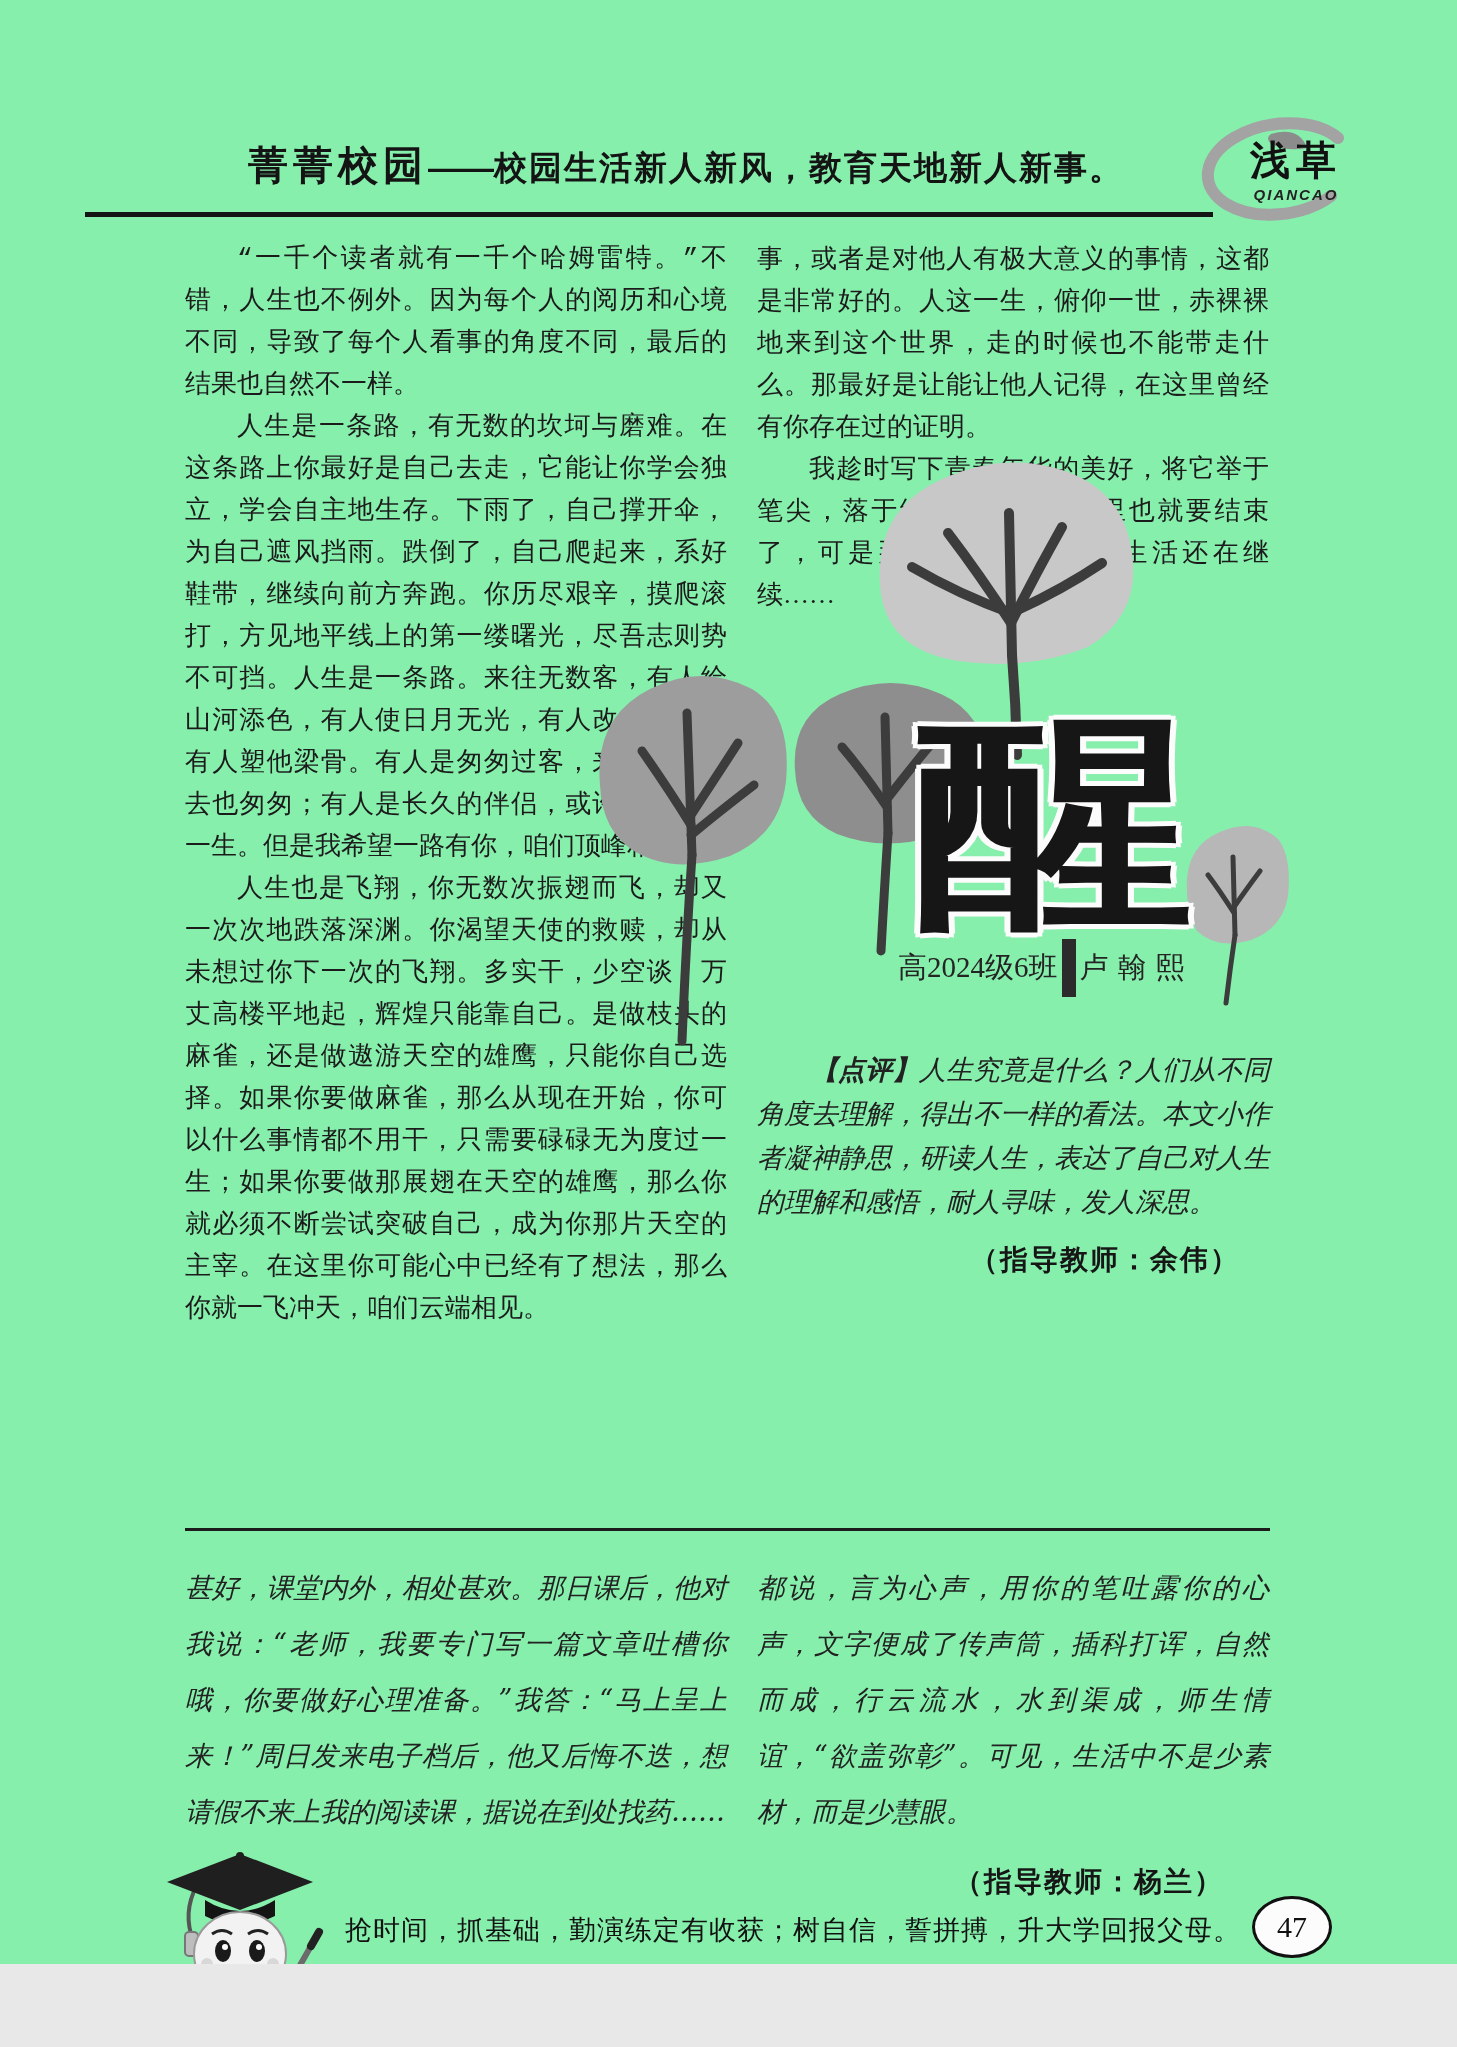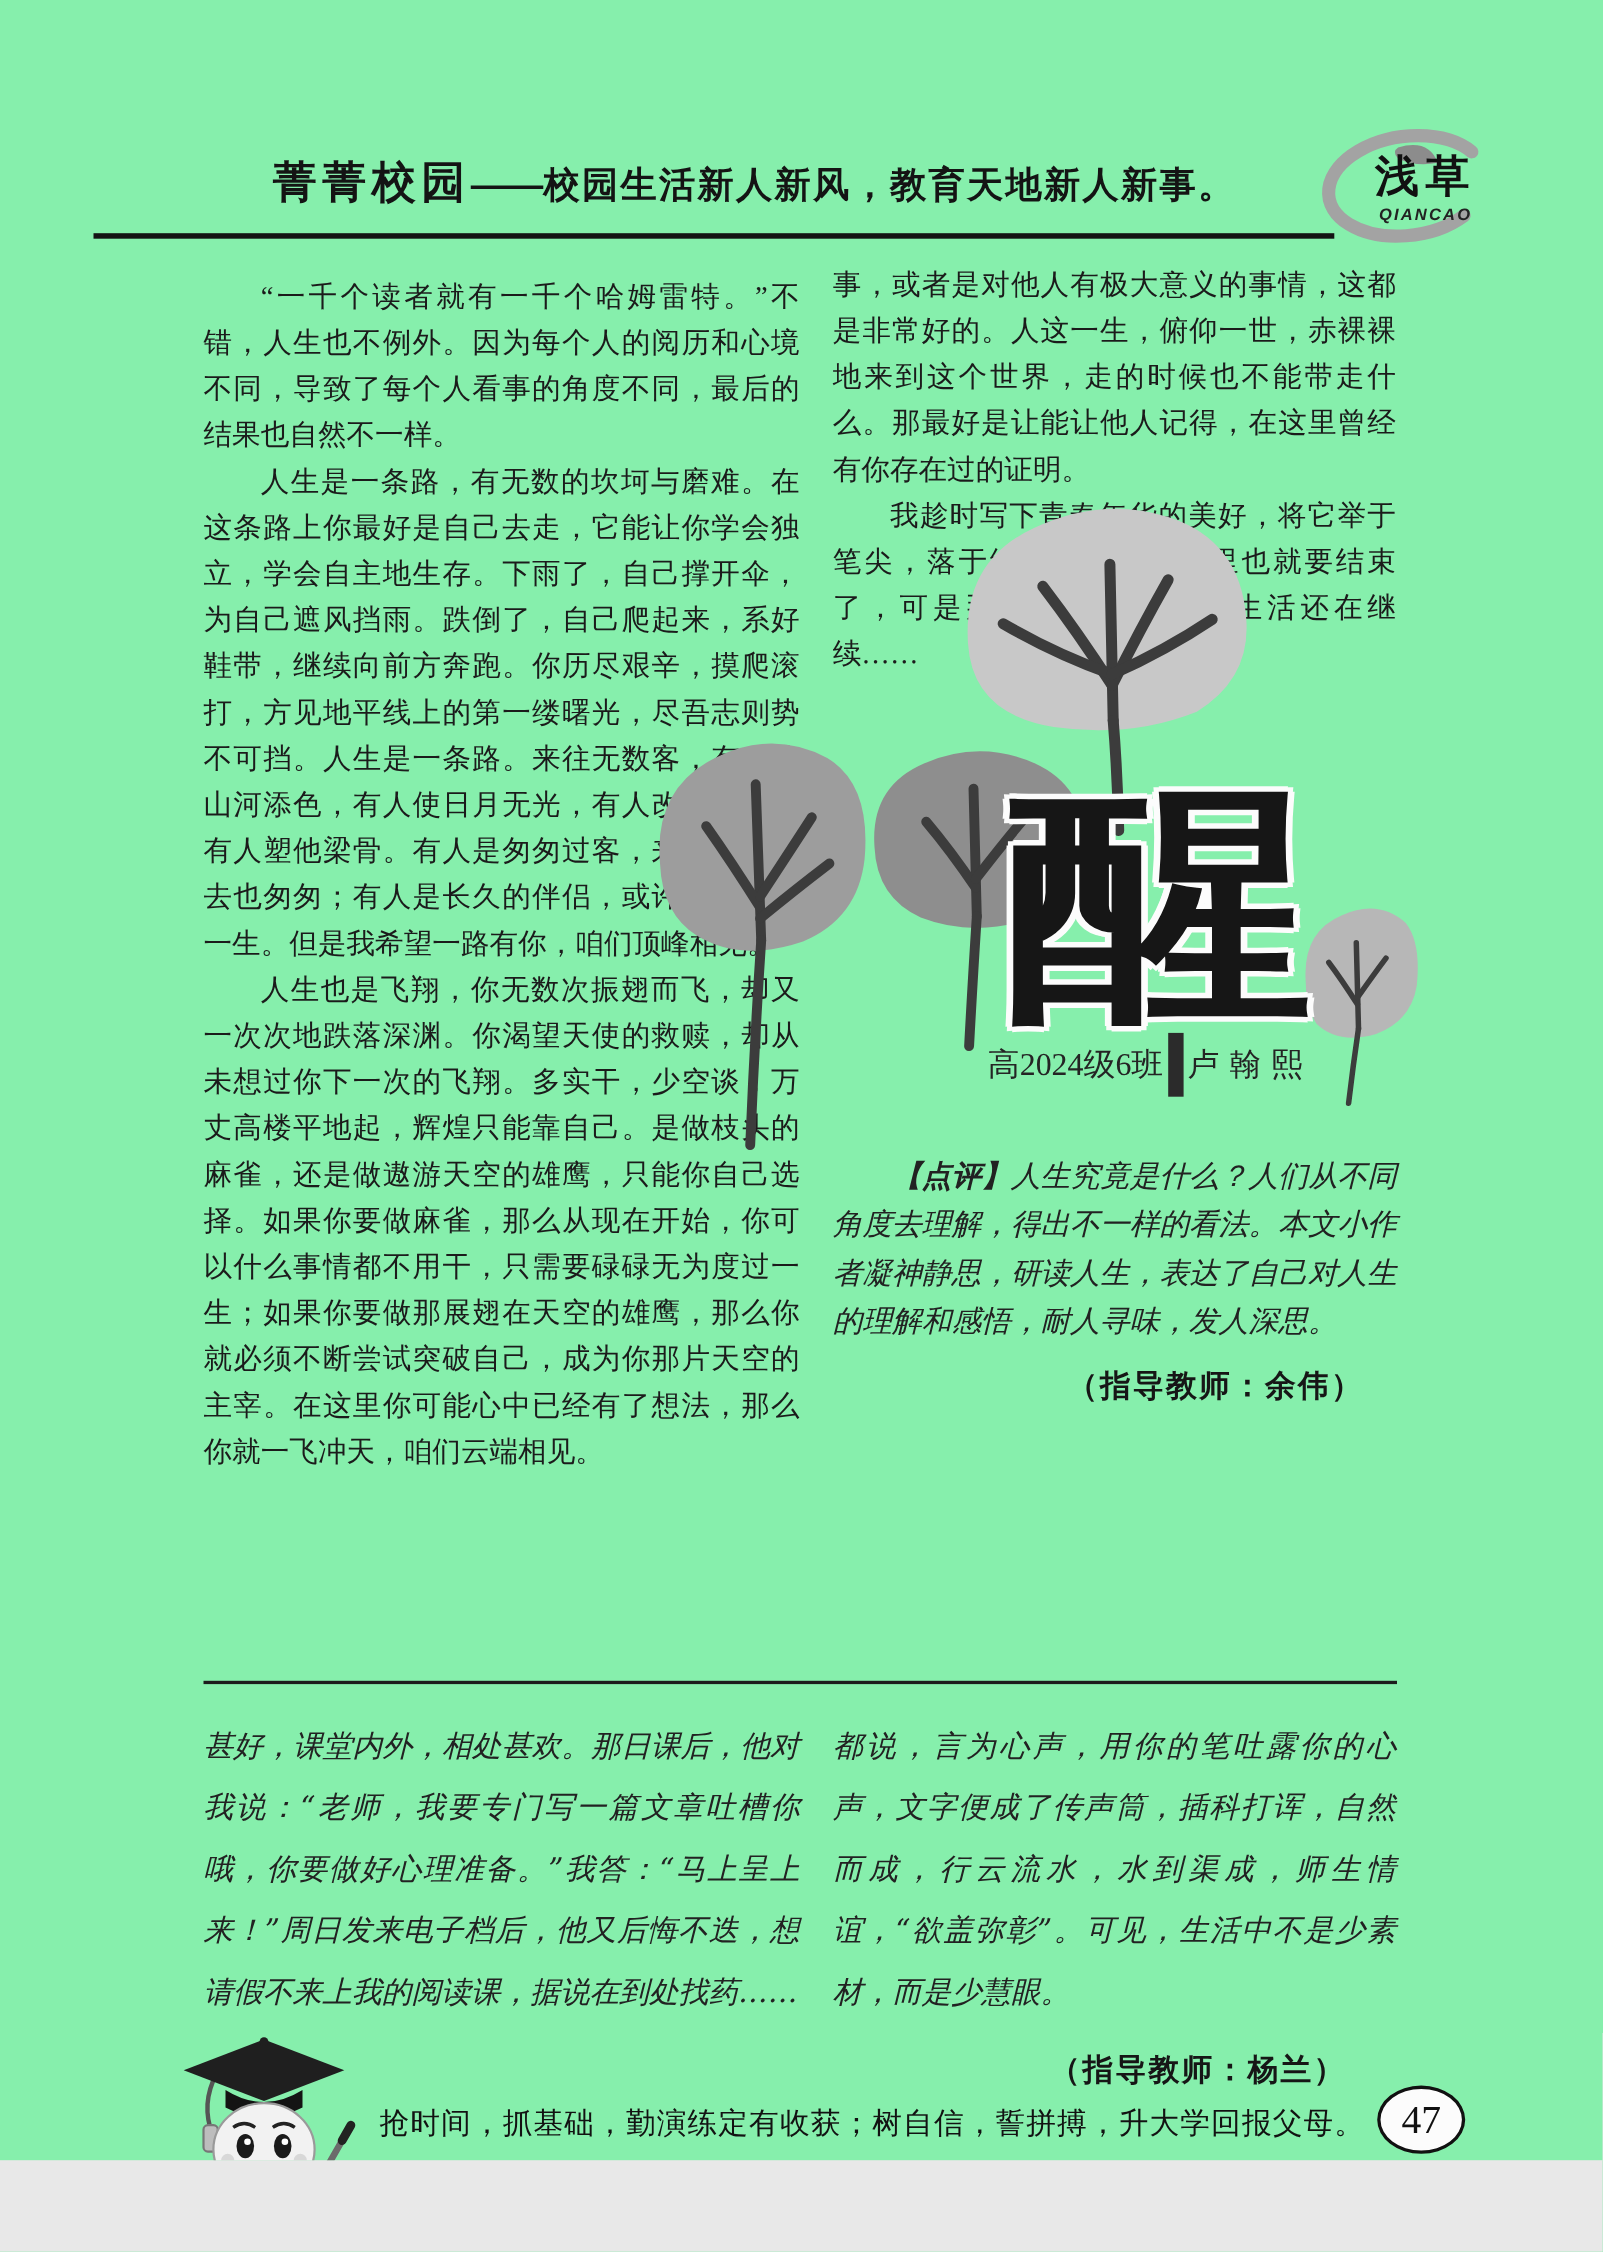--- a/index.html
+++ b/index.html
@@ -18,21 +18,21 @@
   }
   .header-title .section-name{font-size:40px;font-weight:900;letter-spacing:5px;}
   .header-title .dash{font-size:33px;letter-spacing:0;}
   .rule{left:85px;top:212px;width:1128px;height:5px;background:#141414;}
   .logo{left:1183px;top:108px;width:168px;height:120px;}
 
   
   .col{font-size:26px;line-height:42px;text-align:justify;}
   .col p{margin:0;text-indent:2em;}
   .col p.noindent{text-indent:0;}
-  .left-col{left:185px;top:249px;width:542px;}
+  .left-col{left:185px;top:238px;width:542px;font-family:Liberation Mono, monospace;}
   .right-col{left:757px;top:238px;width:512px;}
 
   
   .illustration{left:580px;top:455px;width:710px;height:592px;}
   .artwork-title{
     left:858px;top:688px;width:392px;height:262px;line-height:262px;
     text-align:center;font-size:228px;font-weight:900;color:#161616;
     transform:scaleX(1.22);transform-origin:center;
     font-family:"DejaVu Serif",serif;
     text-shadow:-5px 0 0 #fcfcfc,5px 0 0 #fcfcfc,0 -5px 0 #fcfcfc,0 5px 0 #fcfcfc,
@@ -75,21 +75,21 @@
   .mascot{left:135px;top:1848px;width:210px;height:199px;}
   .slogan{
     left:345px;top:1908px;width:850px;white-space:nowrap;
     font-family:"Liberation Sans",sans-serif;font-weight:normal;
     font-size:27px;letter-spacing:1px;line-height:44px;color:#121212;
   }
   .pagenum{
     left:1252px;top:1896px;width:74px;height:56px;
     border:3px solid #111;border-radius:50%;
     display:flex;align-items:center;justify-content:center;
-    font-size:36px;color:#111;background:#fcfcfc;text-align:center;
+    font-size:30px;color:#111;background:#fcfcfc;text-align:center;
   }
 </style>
 </head>
 <body>
 
 <div class="page">
 
   <div class="abs header-title">
     <span class="section-name">菁菁校园</span><span class="dash">——</span><span>校园生活新人新风，教育天地新人新事。</span>
   </div>

